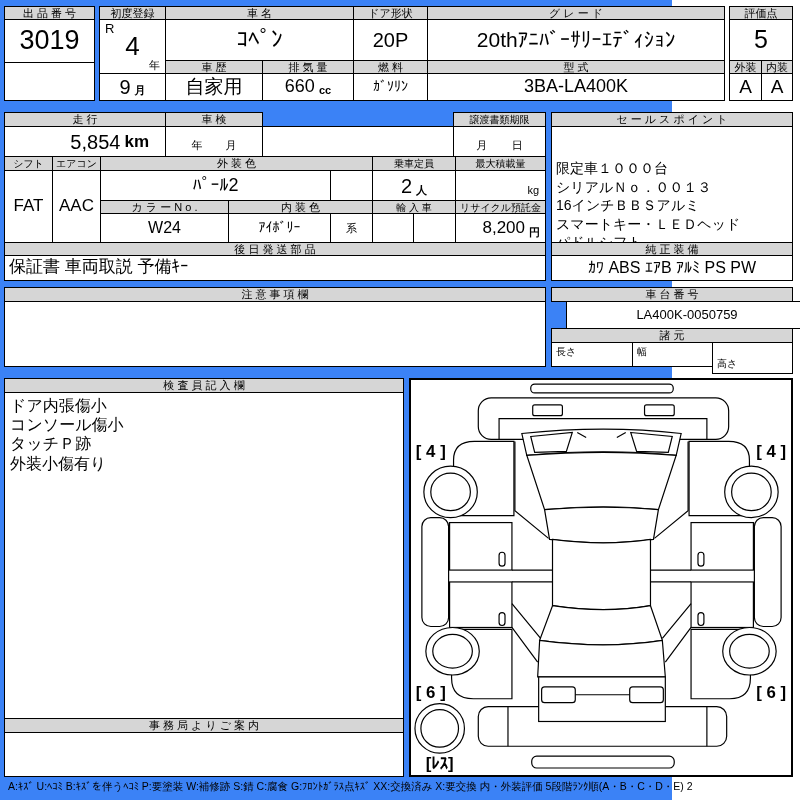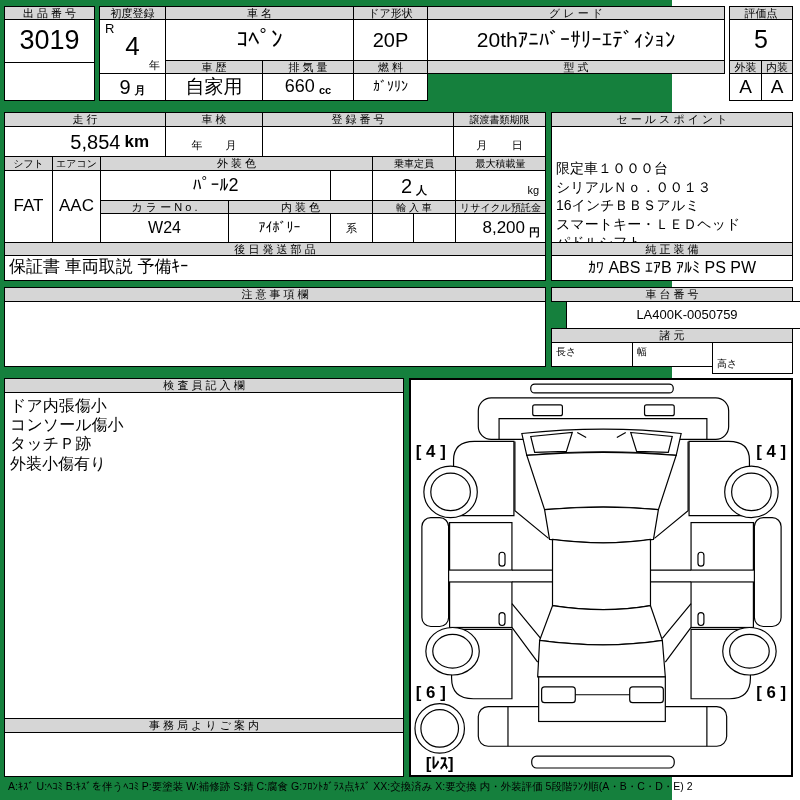--- a/index.html
+++ b/index.html
@@ -1,16 +1,16 @@
 <!DOCTYPE html>
 <html><head>
 <meta charset="utf-8">
 <style>
   html,body{margin:0;padding:0;background:#fff;}
-  #sheet{position:relative;width:672px;height:800px;background:#15803d;
+  #sheet{position:relative;width:672px;height:800px;background:#3b82f6;
          font-family:"Liberation Sans","DejaVu Sans",sans-serif;color:#000;}
   .c{position:absolute;box-sizing:border-box;border:1px solid #000;background:#fff;
      display:flex;align-items:center;justify-content:center;overflow:hidden;line-height:1.1;}
   .h{background:#d6d6d6;font-size:11px;font-weight:normal;}
   .hs{font-size:10px;}
   .v{font-weight:normal;}
   .tl{align-items:flex-start;justify-content:flex-start;text-align:left;}
   .pre{white-space:pre-line;}
   .unit{font-weight:bold;font-size:11px;margin-left:4px;align-self:flex-end;padding-bottom:4px;}
   .rel{position:relative;}
@@ -53,41 +53,41 @@
   <div class="c h" style="left:262px;top:60px;width:92px;height:14px">排 気 量</div>
   <div class="c" style="left:262px;top:73px;width:92px;height:28px">
     <span class="v" style="font-size:18px">660</span>
     <span class="unit">cc</span>
   </div>
 
   <div class="c h" style="left:353px;top:60px;width:75px;height:14px">燃 料</div>
   <div class="c v" style="left:353px;top:73px;width:75px;height:28px;font-size:14px">ｶﾞｿﾘﾝ</div>
 
   <div class="c h" style="left:427px;top:60px;width:298px;height:14px">型 式</div>
+  <div class="c v" style="left:427px;top:73px;width:298px;height:28px;font-size:18px">3BA-LA400K</div>
 
   <div class="c h" style="left:729px;top:6px;width:64px;height:14px">評価点</div>
   <div class="c v" style="left:729px;top:19px;width:64px;height:42px;font-size:25px">5</div>
   <div class="c h" style="left:729px;top:60px;width:33px;height:14px">外装</div>
   <div class="c h" style="left:761px;top:60px;width:32px;height:14px">内装</div>
   <div class="c v" style="left:729px;top:73px;width:33px;height:28px;font-size:19px">A</div>
   <div class="c v" style="left:761px;top:73px;width:32px;height:28px;font-size:19px">A</div>
 
   <div class="c h" style="left:4px;top:112px;width:162px;height:15px">走 行</div>
   <div class="c" style="left:4px;top:126px;width:162px;height:31px;justify-content:flex-end;padding-right:16px">
     <span class="v" style="font-size:20px">5,854</span>
     <span class="unit" style="font-size:17px">km</span>
   </div>
 
   <div class="c h" style="left:165px;top:112px;width:98px;height:15px">車 検</div>
   <div class="c" style="left:165px;top:126px;width:98px;height:31px;align-items:flex-end;justify-content:space-around;padding:0 14px 5px;font-size:11px">
     <span>年</span>
     <span>月</span>
   </div>
 
-  <div class="c h" style="left:262px;top:112px;width:192px;height:15px">登 録 番 号</div>
   <div class="c" style="left:262px;top:126px;width:192px;height:31px"></div>
 
   <div class="c h hs" style="left:453px;top:112px;width:93px;height:15px">譲渡書類期限</div>
   <div class="c" style="left:453px;top:126px;width:93px;height:31px;align-items:flex-end;justify-content:space-around;padding:0 10px 5px;font-size:11px">
     <span>月</span>
     <span>日</span>
   </div>
 
   <div class="c h hs" style="left:4px;top:156px;width:49px;height:15px">シフト</div>
   <div class="c h hs" style="left:52px;top:156px;width:49px;height:15px">エアコン</div>

